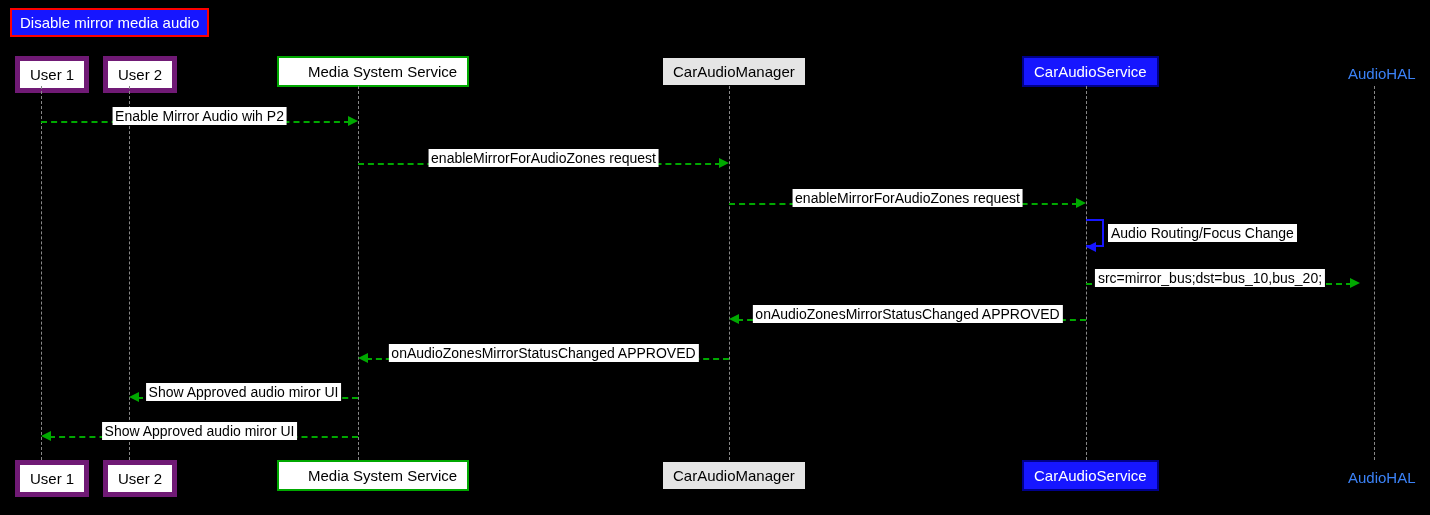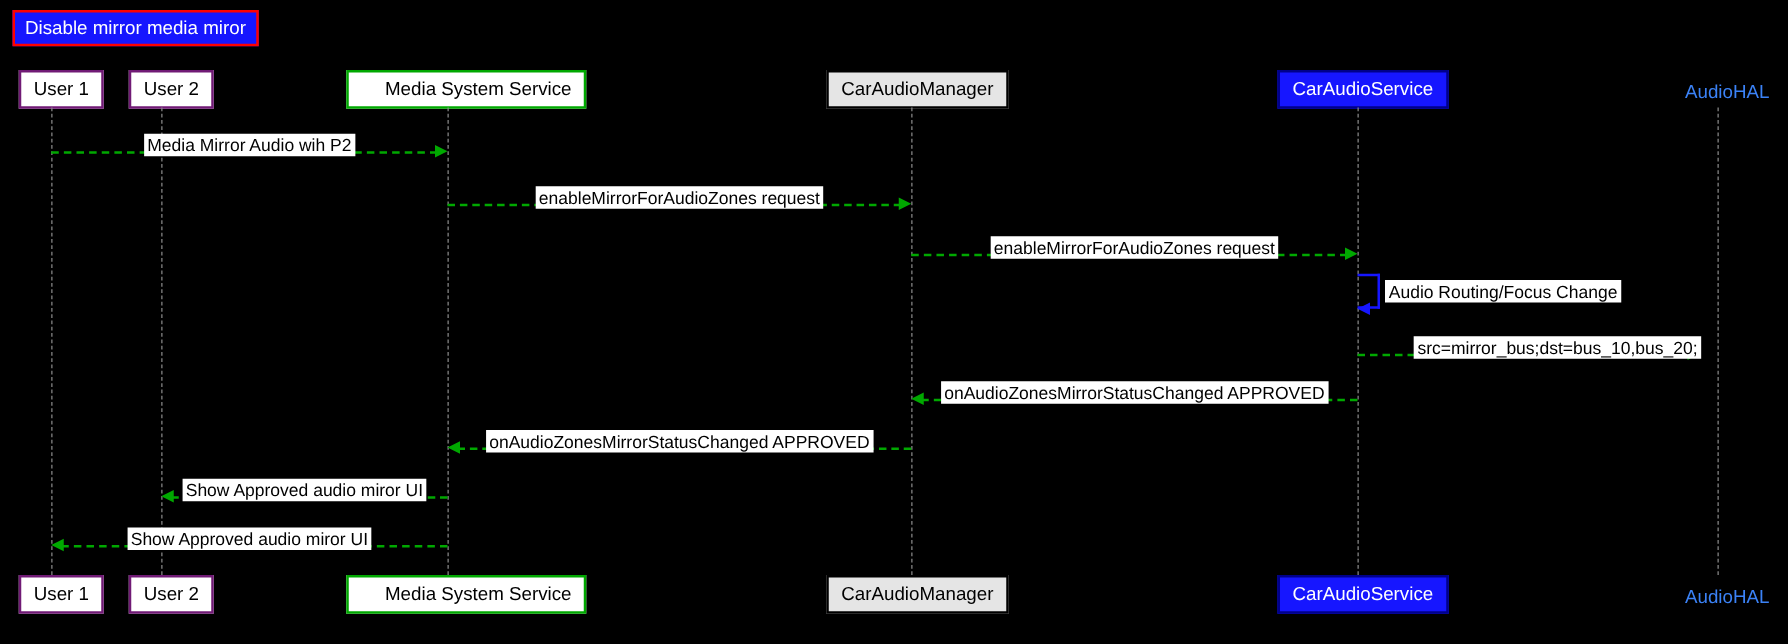--- a/index.html
+++ b/index.html
@@ -23,21 +23,21 @@
       padding: 4px 8px;
       font-size: 15px;
     }
     .participant {
       position: absolute;
       padding: 5px 10px;
       font-size: 15px;
       text-align: center;
       white-space: nowrap;
     }
-    .participant.red { background: #fff; color: #000; border: 2px solid #701a75; }
+    .participant.red { background: #fff; color: #000; border: 5px solid #701a75; }
     .participant.green { background: #fff; color: #000; border: 2px solid #00a800; padding-left: 29px; }
     .participant.black { background: #e5e5e5; color: #000; border: 2px solid #000; }
     .participant.blue { background: #1616ff; color: #fff; border: 2px solid #00008b; }
     .participant.none { background: transparent; color: #3b82f6; }
     .lifeline {
       position: absolute;
       width: 0;
       border-left: 1px dashed #888;
     }
     .msg-label {
@@ -66,21 +66,21 @@
     .arrow-head.left.blue { border-right: 10px solid #1616ff; }
     .self-loop {
       position: absolute;
       border: 2px solid #1616ff;
       border-left: none;
     }
   </style>
 </head>
 <body>
 
-<div class="title">Disable mirror media miror</div>
+<div class="title">Disable mirror media audio</div>
 
 <div class="participant red" style="top:56px; left:15px;">User 1</div>
 <div class="participant red" style="top:56px; left:103px;">User 2</div>
 <div class="participant green" style="top:56px; left:277px;">Media System Service</div>
 <div class="participant black" style="top:56px; left:661px;">CarAudioManager</div>
 <div class="participant blue" style="top:56px; left:1022px;">CarAudioService</div>
 <div class="participant none" style="top:60px; left:1338px;">AudioHAL</div>
 
 <div class="participant red" style="top:460px; left:15px;">User 1</div>
 <div class="participant red" style="top:460px; left:103px;">User 2</div>
@@ -92,33 +92,33 @@
 <div class="lifeline" style="left:41px; top:86px; height:374px;"></div>
 <div class="lifeline" style="left:129px; top:86px; height:374px;"></div>
 <div class="lifeline" style="left:358px; top:86px; height:374px;"></div>
 <div class="lifeline" style="left:729px; top:86px; height:374px;"></div>
 <div class="lifeline" style="left:1086px; top:86px; height:374px;"></div>
 <div class="lifeline" style="left:1374px; top:86px; height:374px;"></div>
 
 <div id="arrows">
     <div class="arrow-line" style="left: 41px; top: 121px; width: 309px;"></div>
     <div class="arrow-head right" style="left: 348px; top: 116px;"></div>
-    <div class="msg-label" style="left: 199.5px; top: 107px;">Media Mirror Audio wih P2</div>
+    <div class="msg-label" style="left: 199.5px; top: 107px;">Enable Mirror Audio wih P2</div>
     <div class="arrow-line" style="left: 358px; top: 163px; width: 363px;"></div>
     <div class="arrow-head right" style="left: 719px; top: 158px;"></div>
     <div class="msg-label" style="left: 543.5px; top: 149px;">enableMirrorForAudioZones request</div>
     <div class="arrow-line" style="left: 729px; top: 203px; width: 349px;"></div>
     <div class="arrow-head right" style="left: 1076px; top: 198px;"></div>
     <div class="msg-label" style="left: 907.5px; top: 189px;">enableMirrorForAudioZones request</div>
     <div class="self-loop" style="left: 1086px; top: 219px; width: 18px; height: 28px;"></div>
     <div class="arrow-head left blue" style="left: 1086px; top: 242px;"></div>
     <div class="msg-label" style="left: 1108px; top: 224px; transform: none; text-align: right;">Audio Routing/Focus Change</div>
     <div class="arrow-line" style="left: 1086px; top: 283px; width: 266px;"></div>
     <div class="arrow-head right" style="left: 1350px; top: 278px;"></div>
-    <div class="msg-label" style="left: 1246px; top: 269px;">src=mirror_bus;dst=bus_10,bus_20;</div>
+    <div class="msg-label" style="left: 1210px; top: 269px;">src=mirror_bus;dst=bus_10,bus_20;</div>
     <div class="arrow-line" style="left: 737px; top: 319px; width: 349px;"></div>
     <div class="arrow-head left" style="left: 729px; top: 314px;"></div>
     <div class="msg-label" style="left: 907.5px; top: 305px;">onAudioZonesMirrorStatusChanged APPROVED</div>
     <div class="arrow-line" style="left: 366px; top: 358px; width: 363px;"></div>
     <div class="arrow-head left" style="left: 358px; top: 353px;"></div>
     <div class="msg-label" style="left: 543.5px; top: 344px;">onAudioZonesMirrorStatusChanged APPROVED</div>
     <div class="arrow-line" style="left: 137px; top: 397px; width: 221px;"></div>
     <div class="arrow-head left" style="left: 129px; top: 392px;"></div>
     <div class="msg-label" style="left: 243.5px; top: 383px;">Show Approved audio miror UI</div>
     <div class="arrow-line" style="left: 49px; top: 436px; width: 309px;"></div>

